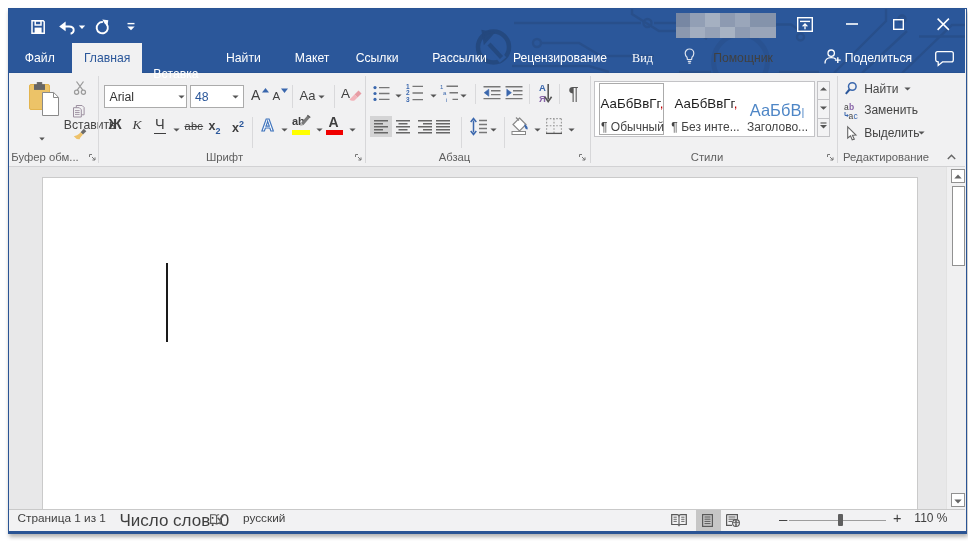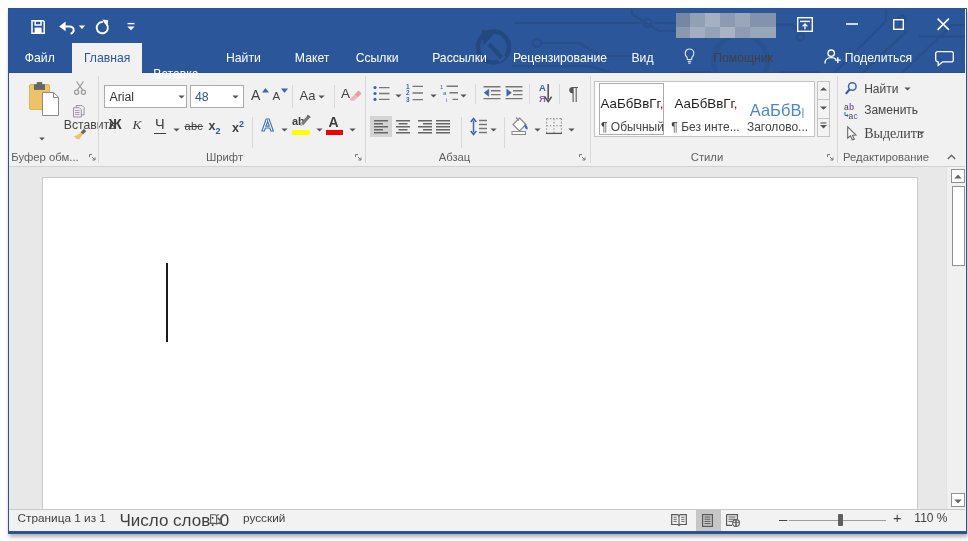--- a/index.html
+++ b/index.html
@@ -106,21 +106,21 @@
 
 <div style="left:63.2px;top:33.5px;width:69.8px;height:30px;background:#f1f1f2;"></div>
 <div class="t tabtx" style="left:30.8px;">Файл</div>
 <div class="t tabtx" style="left:98.1px;color:#2b579a;">Главная</div>
 <div class="t tabtx" style="left:167px;margin-top:16px;">Вставка</div>
 <div class="t tabtx" style="left:234.4px;">Найти</div>
 <div class="t tabtx" style="left:303.1px;">Макет</div>
 <div class="t tabtx" style="left:368.1px;">Ссылки</div>
 <div class="t tabtx" style="left:450.5px;text-align:right;">Рассылки</div>
 <div class="t tabtx" style="left:551px;">Рецензирование</div>
-<div class="t tabtx" style="left:633.5px;">Вид</div>
+<div class="t tabtx" style="left:633.5px;font-family:Liberation Serif, serif;">Вид</div>
 <svg style="left:674.5px;top:39px" width="11" height="17" viewBox="0 0 11 17" fill="none" stroke="#dde3ee" stroke-width="1.2">
  <path d="M5.5 1 A4.3 4.3 0 0 1 9.8 5.3 Q9.8 7.8 8 9.2 L7.6 11.5 L3.4 11.5 L3 9.2 Q1.2 7.8 1.2 5.3 A4.3 4.3 0 0 1 5.5 1 Z"></path>
  <path d="M3.8 13.3 L7.2 13.3 M4.3 15.2 L6.7 15.2"></path>
 </svg>
 <div class="t tabtx" style="left:734px;color:#404040;">Помощник</div>
 <svg style="left:815px;top:40px" width="18" height="15" viewBox="0 0 18 15" fill="none" stroke="#fff" stroke-width="1.3">
  <circle cx="7.2" cy="4.2" r="3.2"></circle>
  <path d="M1 14.5 Q1 8.7 7.2 8.7 Q10.5 8.7 12 10.3"></path>
  <path d="M13.8 8.2 L13.8 14 M10.9 11.1 L16.7 11.1" stroke-width="1.4"></path>
 </svg>
@@ -363,21 +363,21 @@
  <text x="5" y="7" font-family="'Liberation Sans'" font-size="8.5" font-weight="bold" fill="#8864a8">b</text>
  <text x="4.5" y="15.5" font-family="'Liberation Sans'" font-size="8.5" fill="#444">a</text>
  <text x="9.5" y="15.5" font-family="'Liberation Sans'" font-size="8.5" fill="#3a67ad">c</text>
  <path d="M1 9 L1 12.5 L3.5 12.5" fill="none" stroke="#3a67ad" stroke-width="1"></path>
  <path d="M2.8 10.8 L4.8 12.5 L2.8 14.2" fill="#3a67ad" stroke="none"></path>
 </svg>
 <div class="t" style="left:855.2px;top:93.5px;font-size:12px;color:#444;">Заменить</div>
 <svg style="left:838px;top:116.8px" width="10" height="14" viewBox="0 0 10 14">
  <path d="M0.7 0.8 L9 9 L5.4 9.3 L7.3 13.2 L5.2 13.8 L3.5 9.8 L0.7 12 Z" fill="#fff" stroke="#666" stroke-width="1.1"></path>
 </svg>
-<div class="t" style="left:855.2px;top:117px;font-size:14px;color:#444;font-family:Liberation Serif, serif;">Выделить</div>
+<div class="t" style="left:855.2px;top:117px;font-size:12px;color:#444;">Выделить</div>
 <svg style="left:908.8px;top:122px" width="7" height="4" viewBox="0 0 7 4">
       <path d="M0.4 0.4 L6.6 0.4 L3.5 3.6 Z" fill="#555"></path>
     </svg>
 <div class="t gl" style="left:877px;">Редактирование</div>
 <svg style="left:938px;top:145px" width="9" height="6" viewBox="0 0 9 6">
       <path d="M0.8 5 L4.5 1.2 L8.2 5" fill="none" stroke="#666" stroke-width="1.4"></path>
     </svg>
 
 <div style="left:32.5px;top:167.5px;width:876px;height:332.5px;background:#fff;border:1px solid #cacaca;border-bottom:none;"></div>
 <div style="left:157.2px;top:253.5px;width:1.5px;height:79px;background:#1a1a1a;"></div>

